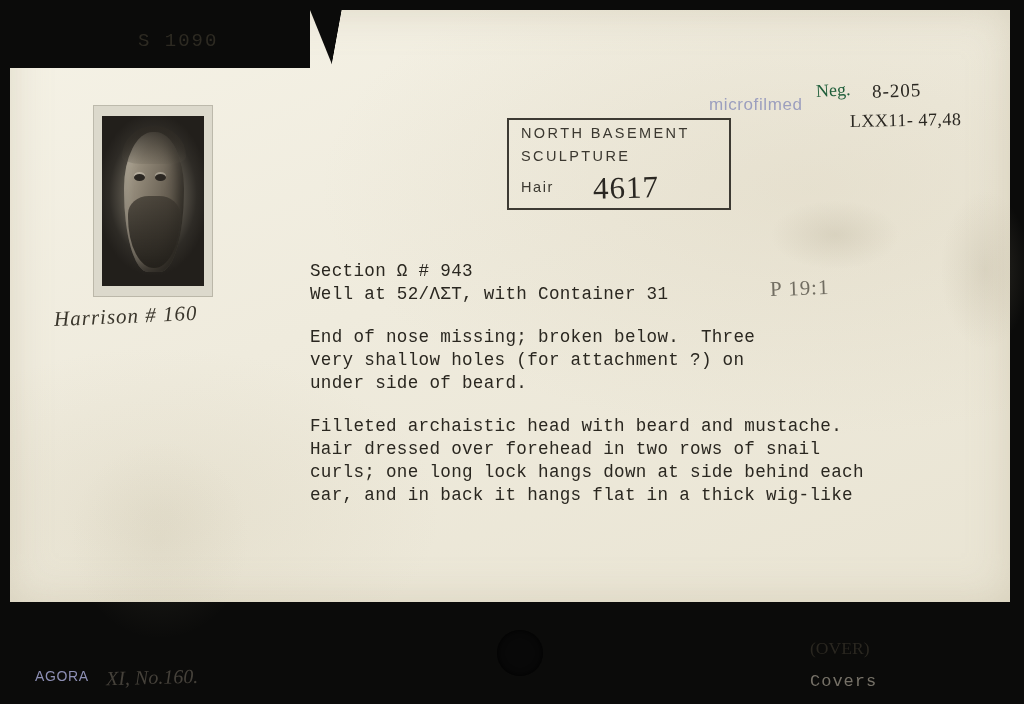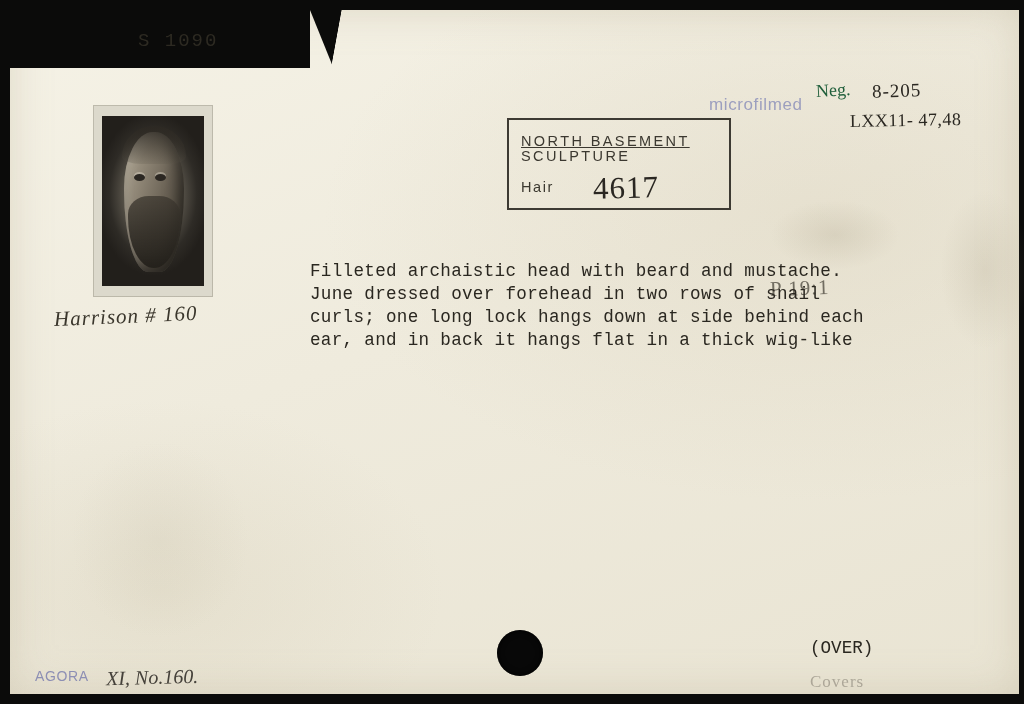--- a/index.html
+++ b/index.html
@@ -19,28 +19,27 @@
     height: 704px;
     background: #0b0b0a;
   }
 
   
   .card {
     position: absolute;
     left: 10px;
     top: 10px;
     width: 1000px;
-    height: 684px;
+    height: 592px;
     background: #f2efe2;
     background-image:
       radial-gradient(ellipse 70% 60% at 80% 30%, rgba(210,200,175,0.30), rgba(210,200,175,0) 70%),
       radial-gradient(ellipse 40% 40% at 15% 85%, rgba(205,196,170,0.25), rgba(205,196,170,0) 70%),
       linear-gradient(160deg, #f5f2e6 0%, #efebdd 45%, #e9e4d3 100%);
     box-shadow: inset 0 0 40px rgba(180,170,140,0.35);
-    padding-left: 9px;
   }
   
   .notch {
     position: absolute;
     left: 0;
     top: 0;
     width: 300px;
     height: 58px;
     background: #0b0b0a;
   }
@@ -148,21 +147,21 @@
     background: transparent;
   }
   .stamp-line {
     position: absolute;
     left: 12px;
     font-family: "Liberation Sans", sans-serif;
     font-size: 14.5px;
     letter-spacing: 2.4px;
     color: #3b3830;
   }
-  .stamp-line.l1 { top: 13px; text-decoration: underline; }
+  .stamp-line.l1 { top: 5px; }
   .stamp-line.l2 { top: 28px; }
   .stamp-line.l3 { top: 59px; letter-spacing: 1.6px; }
   .block-num {
     position: absolute;
     left: 84px;
     top: 50px;
     font-family: "Liberation Serif", serif;
     font-size: 31px;
     color: #2a2722;
     letter-spacing: 1px;
@@ -232,29 +231,29 @@
     line-height: 23px;
     color: #2a2720;
     letter-spacing: 0.3px;
   }
   .typed p { margin: 0 0 20px 0; white-space: pre; }
 
   .over {
     position: absolute;
     left: 800px;
     top: 628px;
-    font-family: Liberation Mono, monospace;
+    font-family: Liberation Serif, serif;
     font-size: 17.6px;
     color: #2a2720;
   }
   .covers {
     position: absolute;
     left: 800px;
     top: 662px;
-    font-family: Liberation Serif, serif;
+    font-family: Liberation Mono, monospace;
     font-size: 17px;
     color: #9a9487;
     opacity: 0.75;
     letter-spacing: 1px;
   }
   .agora {
     position: absolute;
     left: 25px;
     top: 658px;
     font-family: "Liberation Sans", sans-serif;
@@ -331,22 +330,27 @@
       <div class="block-num">4617</div>
     </div>
 
     <div class="microfilmed">microfilmed</div>
     <div class="neg-label">Neg.</div>
     <div class="neg-num">8-205</div>
     <div class="neg-sub">LXX11- 47,48</div>
     <div class="p1911">P 19:1</div>
 
     <div class="typed">
+      <p><span>Section Ω # 943</span>
+<span>Well at 52/ΛΣΤ, with Container 31</span></p>
+      <p>End of nose missing; broken below.  Three
+very shallow holes (for attachment ?) on
+under side of beard.</p>
       <p>Filleted archaistic head with beard and mustache.
-June dressed over forehead in two rows of snail
+Hair dressed over forehead in two rows of snail
 curls; one long lock hangs down at side behind each
 ear, and in back it hangs flat in a thick wig-like</p>
     </div>
 
     <div class="over">(OVER)</div>
     <div class="covers">Covers</div>
 
     <div class="agora">AGORA</div>
     <div class="handwrite agora-hand">XI, No.160.</div>
 

